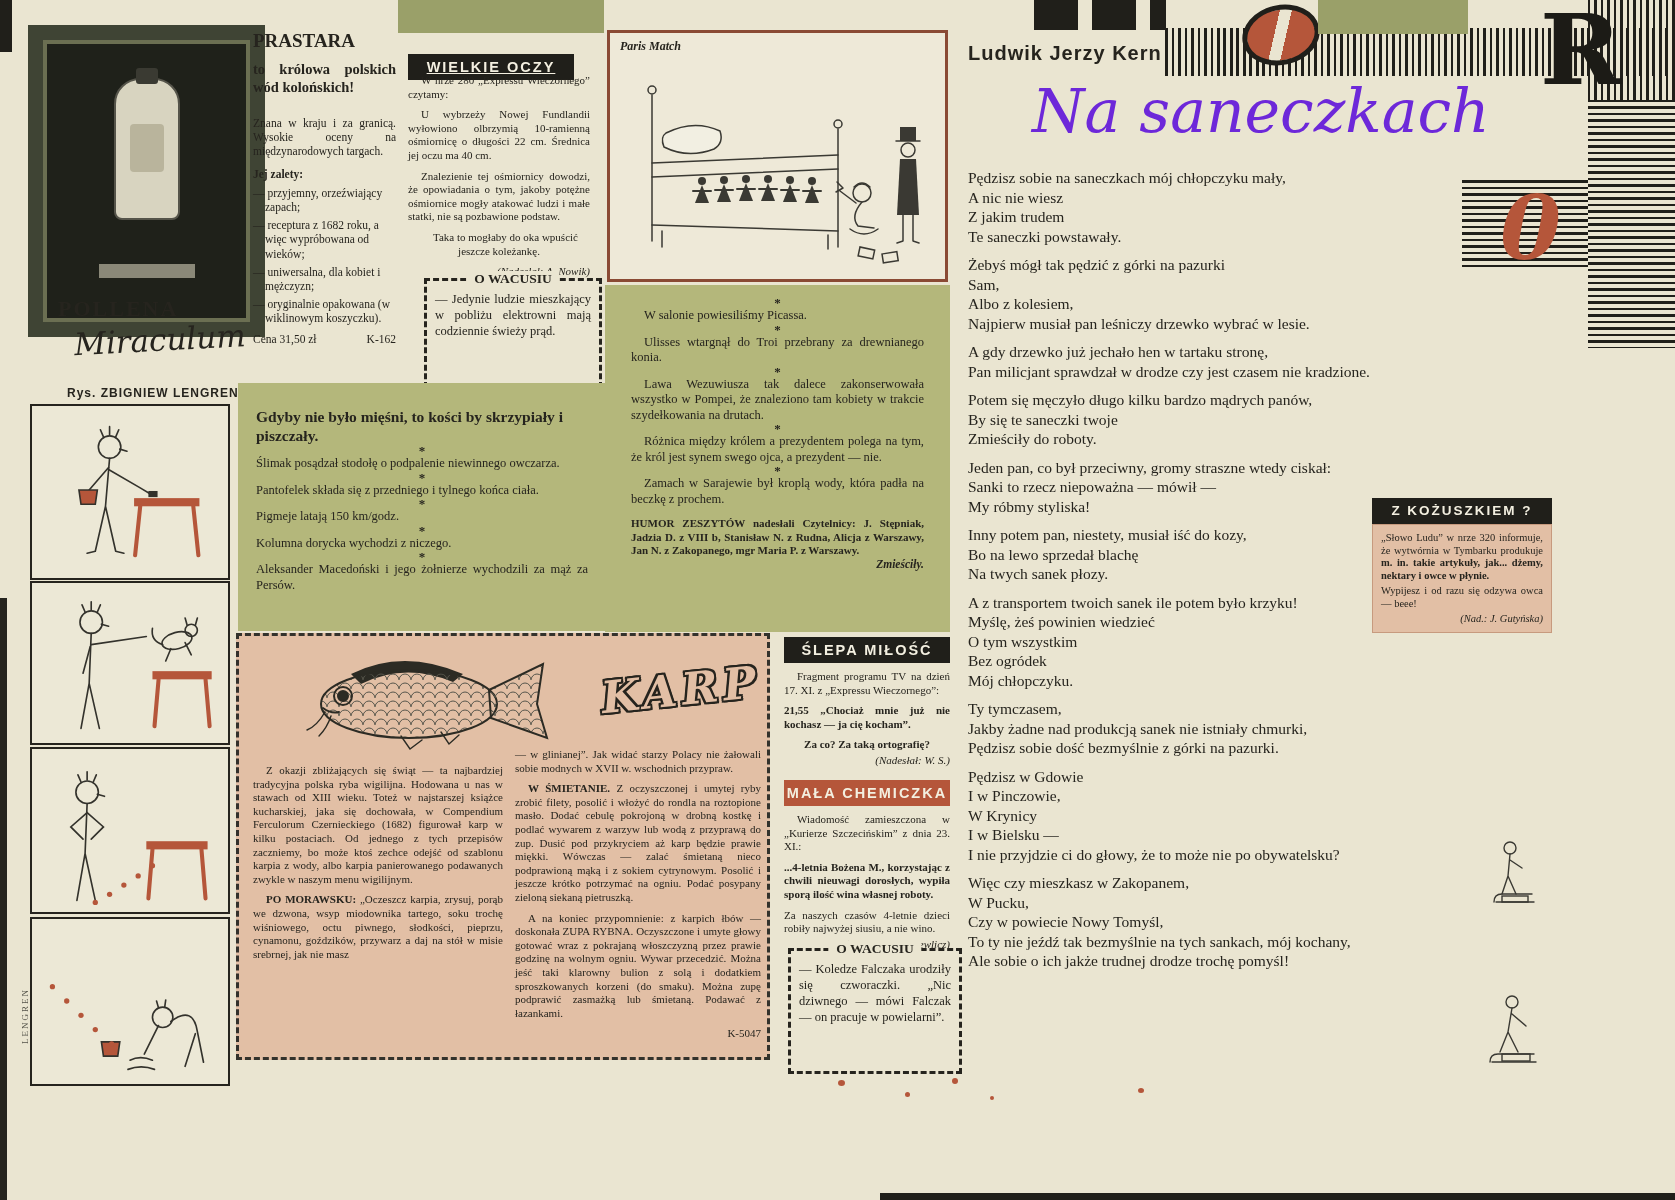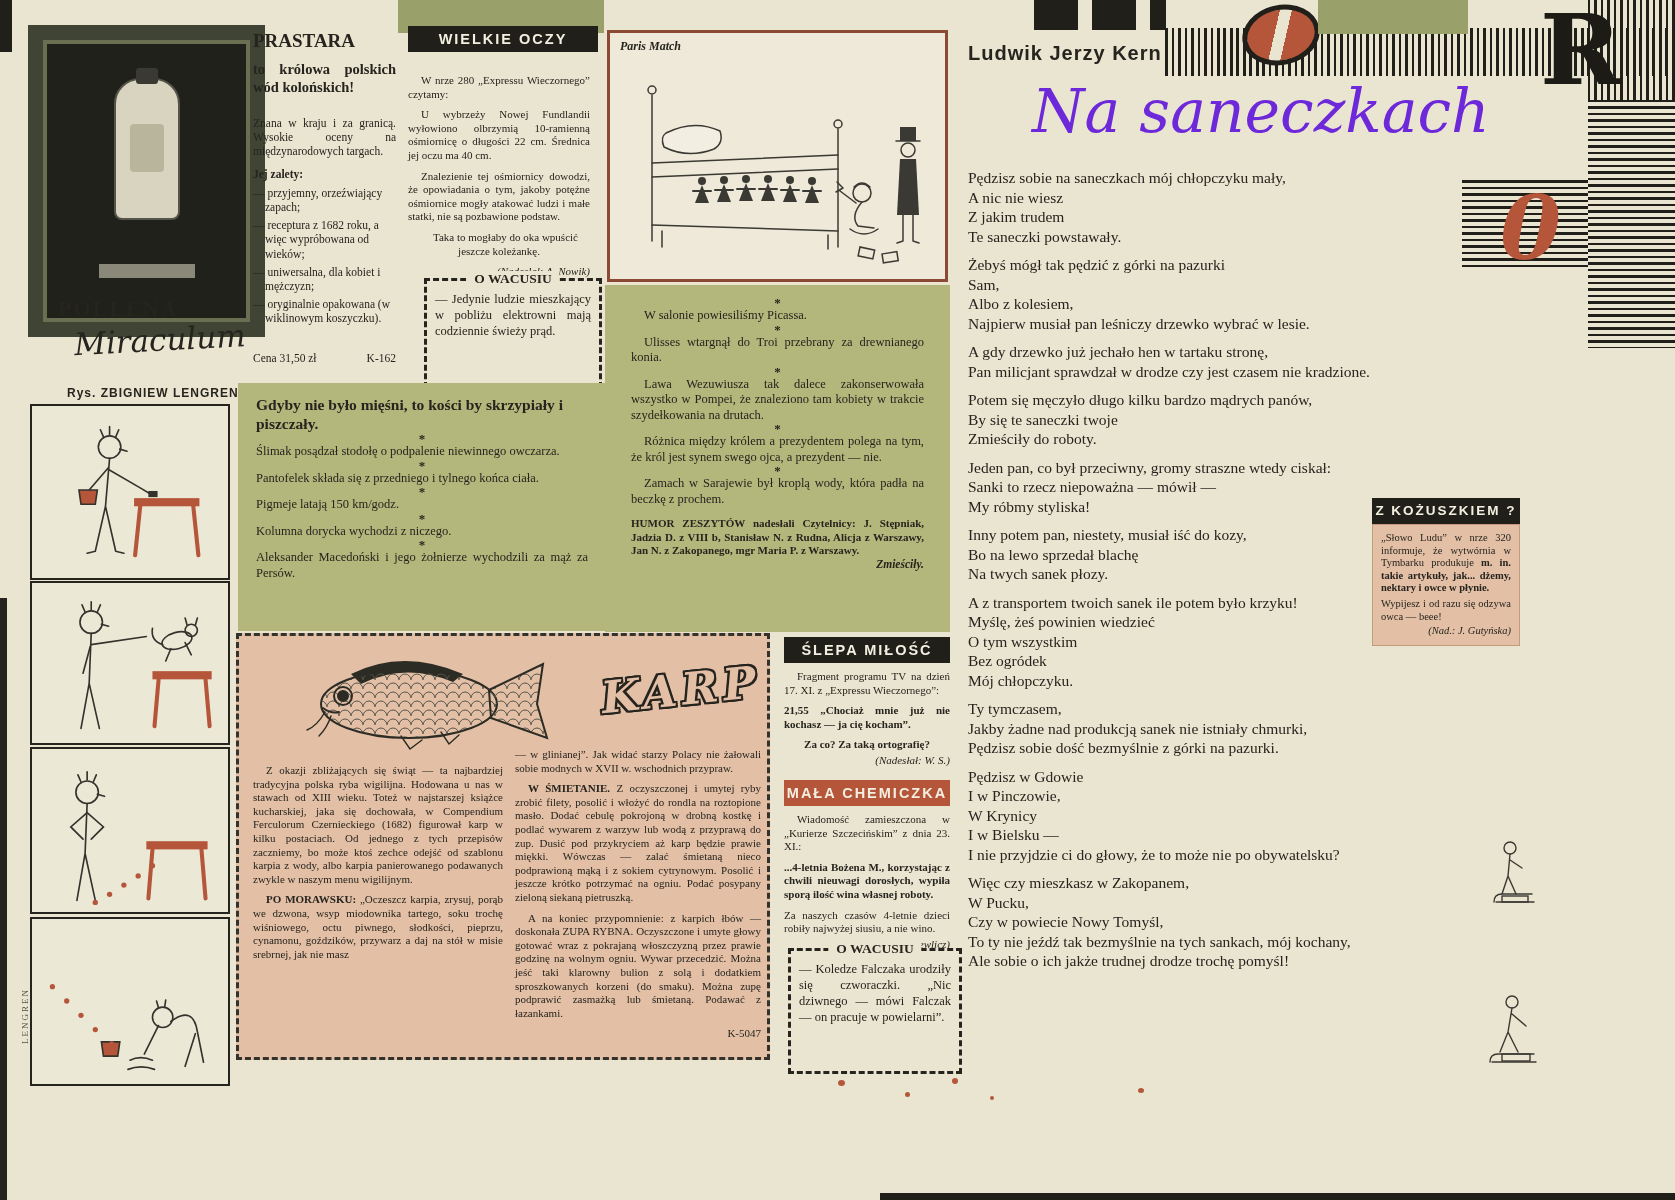--- a/index.html
+++ b/index.html
@@ -71,21 +71,21 @@
   </div>
   <div class="abs" style="left:253px;top:30px;width:143px;">
     <div class="b" style="font-size:19px;margin-bottom:8px;">PRASTARA</div>
     <div class="b just" style="font-size:14.5px;line-height:18px;margin-bottom:20px;">to królowa polskich wód kolońskich!</div>
     <div class="sm just" style="margin-bottom:8px;">Znana w kraju i za granicą. Wysokie oceny na międzynarodowych targach.</div>
     <div class="sm b" style="margin-bottom:5px;">Jej zalety:</div>
     <div class="sm benefit">— przyjemny, orzeźwiający zapach;</div>
     <div class="sm benefit">— receptura z 1682 roku, a więc wypróbowana od wieków;</div>
     <div class="sm benefit">— uniwersalna, dla kobiet i mężczyzn;</div>
     <div class="sm benefit">— oryginalnie opakowana (w wiklinowym koszyczku).</div>
-    <div class="sm" style="display:flex;justify-content:space-between;margin-top:25px;">
+    <div class="sm" style="display:flex;justify-content:space-between;margin-top:6px;">
       <span>Cena 31,50 zł</span>
       <span>K-162</span>
     </div>
   </div>
 
   <div class="abs sans b" style="left:30px;top:386px;font-size:12px;letter-spacing:1px;padding-left:37px;">Rys. ZBIGNIEW LENGREN</div>
   <div class="abs panel" style="left:30px;top:404px;width:196px;height:172px;">
     <svg width="100%" height="100%" viewBox="0 0 192 168" fill="none" stroke="#33322c" stroke-width="1.6" stroke-linecap="round">
       <circle cx="76" cy="40" r="11"></circle>
       <path d="M70,30 l-3,-7 M76,28 l0,-8 M82,30 l3,-7 M86,42 l7,2"></path>
@@ -142,35 +142,35 @@
       <g fill="#b5563a" stroke="none">
         <circle cx="20" cy="66" r="2.6"></circle>
           <circle cx="34" cy="80" r="2.6"></circle>
         <circle cx="48" cy="94" r="2.6"></circle>
           <circle cx="62" cy="108" r="2.6"></circle>
           <circle cx="78" cy="122" r="2.6"></circle>
       </g>
     </svg>
   </div>
 
-  <div class="abs hdr" style="left:408px;top:26px;width:190px;">WIELKIE OCZY</div>
+  <div class="abs hdr" style="left:408px;top:54px;width:166px;text-decoration:underline;">WIELKIE OCZY</div>
   <div class="abs xs just" style="left:408px;top:74px;width:182px;">
     <p class="ind">W nrze 280 „Expressu Wieczornego” czytamy:</p>
     <p class="ind">U wybrzeży Nowej Fundlandii wyłowiono olbrzymią 10-ramienną ośmiornicę o długości 22 cm. Średnica jej oczu ma 40 cm.</p>
     <p class="ind">Znalezienie tej ośmiornicy dowodzi, że opowiadania o tym, jakoby potężne ośmiornice mogły atakować ludzi i małe statki, nie są pozbawione podstaw.</p>
     <p class="ind" style="text-align:center;">Taka to mogłaby do oka wpuścić jeszcze koleżankę.</p>
     <p class="i" style="text-align:right;">(Nadesłał: A. Nowik)</p>
   </div>
 
   <div class="abs wacbox" style="left:424px;top:278px;width:156px;height:88px;padding:10px 8px 6px;">
     <span class="wactitle">O WACUSIU</span>
     <div class="just" style="font-size:12.5px;line-height:16px;">— Jedynie ludzie mieszkający w pobliżu elektrowni mają codziennie świeży prąd.</div>
   </div>
 
-  <div class="abs green" style="left:238px;top:383px;width:368px;height:248px;padding:12px 18px;box-sizing:border-box;">
+  <div class="abs green" style="left:238px;top:383px;width:368px;height:248px;padding:24px 18px;box-sizing:border-box;">
     <div class="b" style="font-size:15.5px;line-height:19px;">Gdyby nie było mięśni, to kości by skrzypiały i piszczały.</div>
     <div class="sep">*</div>
     <div class="just" style="font-size:12.5px;line-height:15.5px;">Ślimak posądzał stodołę o podpalenie niewinnego owczarza.</div>
     <div class="sep">*</div>
     <div class="just" style="font-size:12.5px;line-height:15.5px;">Pantofelek składa się z przedniego i tylnego końca ciała.</div>
     <div class="sep">*</div>
     <div style="font-size:12.5px;line-height:15.5px;">Pigmeje latają 150 km/godz.</div>
     <div class="sep">*</div>
     <div style="font-size:12.5px;line-height:15.5px;">Kolumna dorycka wychodzi z niczego.</div>
     <div class="sep">*</div>
@@ -332,21 +332,21 @@
 W Krynicy
 I w Bielsku —
 I nie przyjdzie ci do głowy, że to może nie po obywatelsku?</div>
     <div class="stanza lines">Więc czy mieszkasz w Zakopanem,
 W Pucku,
 Czy w powiecie Nowy Tomyśl,
 To ty nie jeźdź tak bezmyślnie na tych sankach, mój kochany,
 Ale sobie o ich jakże trudnej drodze trochę pomyśl!</div>
   </div>
 
-  <div class="abs" style="left:1372px;top:498px;width:148px;">
+  <div class="abs" style="left:1372px;top:498px;width:180px;">
     <div class="hdr" style="font-size:13.5px;">Z KOŻUSZKIEM ?</div>
     <div class="salmon just" style="padding:7px 8px;font-size:10.5px;line-height:12.6px;border:1px solid #c79a7e;">
       <p style="margin-bottom:3px;"><span>„Słowo Ludu” w nrze 320 informuje, że wytwórnia w Tymbarku produkuje</span> <span class="b">m. in. takie artykuły, jak... dżemy, nektary i owce w płynie.</span></p>
       <p style="margin-bottom:2px;">Wypijesz i od razu się odzywa owca — beee!</p>
       <div class="i" style="text-align:right;">(Nad.: J. Gutyńska)</div>
     </div>
   </div>
 
   <svg class="abs" style="left:1488px;top:836px;" width="52" height="78" viewBox="0 0 52 78" fill="none" stroke="#3a3933" stroke-width="1.4" stroke-linecap="round">
     <circle cx="22" cy="12" r="6"></circle>

